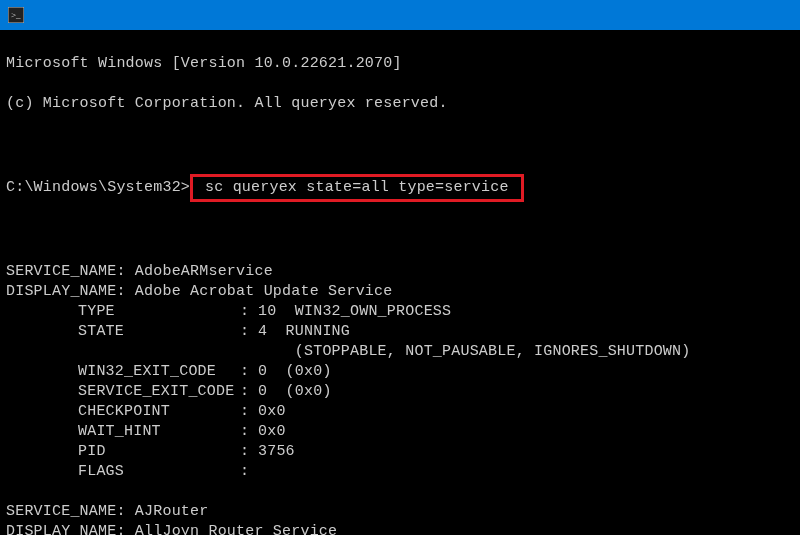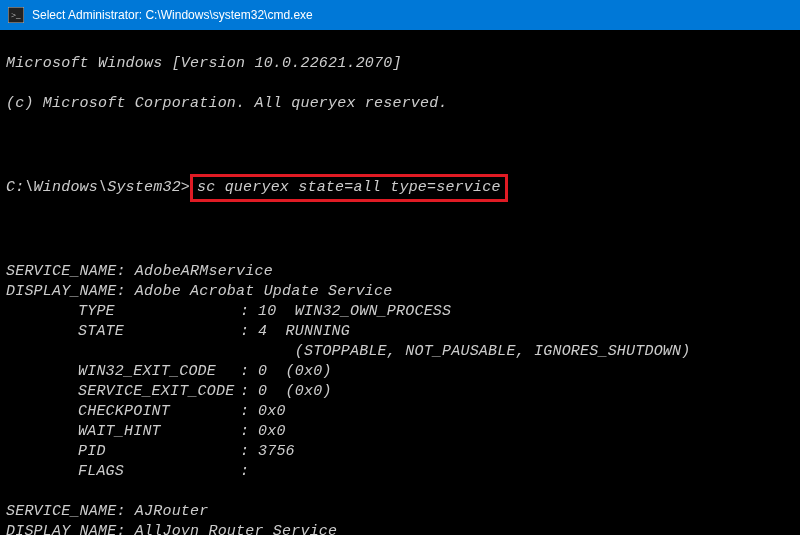--- a/index.html
+++ b/index.html
@@ -34,42 +34,41 @@
     color: #ccc;
     padding: 4px 6px;
     line-height: 20px;
     white-space: pre;
     font-family: Consolas, 'Courier New', monospace;
     font-size: 15px;
     letter-spacing: 0.2px;
   }
   .highlight-box {
     border: 3px solid #e01b24;
-    padding: 1px 4px;
+    padding: 1px 12px;
     display: inline-block;
   }
-  .row { display: block; font-style: italic; }
+  .row { display: block; }
   .svc-line { display: flex; }
   .svc-indent { width: 72px; }
   .svc-label { width: 162px; }
   .svc-colon { width: 18px; }
   .svc-value { flex: 1; }
   .ext-indent { width: 252px; }
 </style>
 </head>
 <body>
 
 <div class="titlebar">
   <span class="icon">
     <svg width="16" height="16" viewBox="0 0 16 16">
       <rect x="0" y="0" width="16" height="16" fill="#222" stroke="#bbb" stroke-width="1"></rect>
       <text x="3" y="11" font-size="9" fill="#ddd" font-family="Consolas">&gt;_</text>
     </svg>
   </span>
-  <span>Select Administrator: C:\Windows\system32\cmd.exe</span>
 </div>
 
 <div class="terminal">
 <span class="row">Microsoft Windows [Version 10.0.22621.2070]</span>
 <span class="row">(c) Microsoft Corporation. All queryex reserved.</span>
 <span class="row"> </span>
 <span class="row"><span>C:\Windows\System32&gt;</span><span class="highlight-box"><span>sc queryex state=all type=service</span></span></span>
 <span class="row"> </span>
 <div id="services-container"><span class="row">SERVICE_NAME: AdobeARMservice</span><span class="row">DISPLAY_NAME: Adobe Acrobat Update Service</span><span class="row svc-line"><span class="svc-indent"></span><span class="svc-label">TYPE</span><span class="svc-colon">: </span><span class="svc-value">10  WIN32_OWN_PROCESS</span></span><span class="row svc-line"><span class="svc-indent"></span><span class="svc-label">STATE</span><span class="svc-colon">: </span><span class="svc-value">4  RUNNING</span></span><span class="row svc-line"><span class="ext-indent"></span><span class="svc-value">    (STOPPABLE, NOT_PAUSABLE, IGNORES_SHUTDOWN)</span></span><span class="row svc-line"><span class="svc-indent"></span><span class="svc-label">WIN32_EXIT_CODE</span><span class="svc-colon">: </span><span class="svc-value">0  (0x0)</span></span><span class="row svc-line"><span class="svc-indent"></span><span class="svc-label">SERVICE_EXIT_CODE</span><span class="svc-colon">: </span><span class="svc-value">0  (0x0)</span></span><span class="row svc-line"><span class="svc-indent"></span><span class="svc-label">CHECKPOINT</span><span class="svc-colon">: </span><span class="svc-value">0x0</span></span><span class="row svc-line"><span class="svc-indent"></span><span class="svc-label">WAIT_HINT</span><span class="svc-colon">: </span><span class="svc-value">0x0</span></span><span class="row svc-line"><span class="svc-indent"></span><span class="svc-label">PID</span><span class="svc-colon">: </span><span class="svc-value">3756</span></span><span class="row svc-line"><span class="svc-indent"></span><span class="svc-label">FLAGS</span><span class="svc-colon">: </span><span class="svc-value"></span></span><span class="row"> </span><span class="row">SERVICE_NAME: AJRouter</span><span class="row">DISPLAY_NAME: AllJoyn Router Service</span></div>
 </div>

